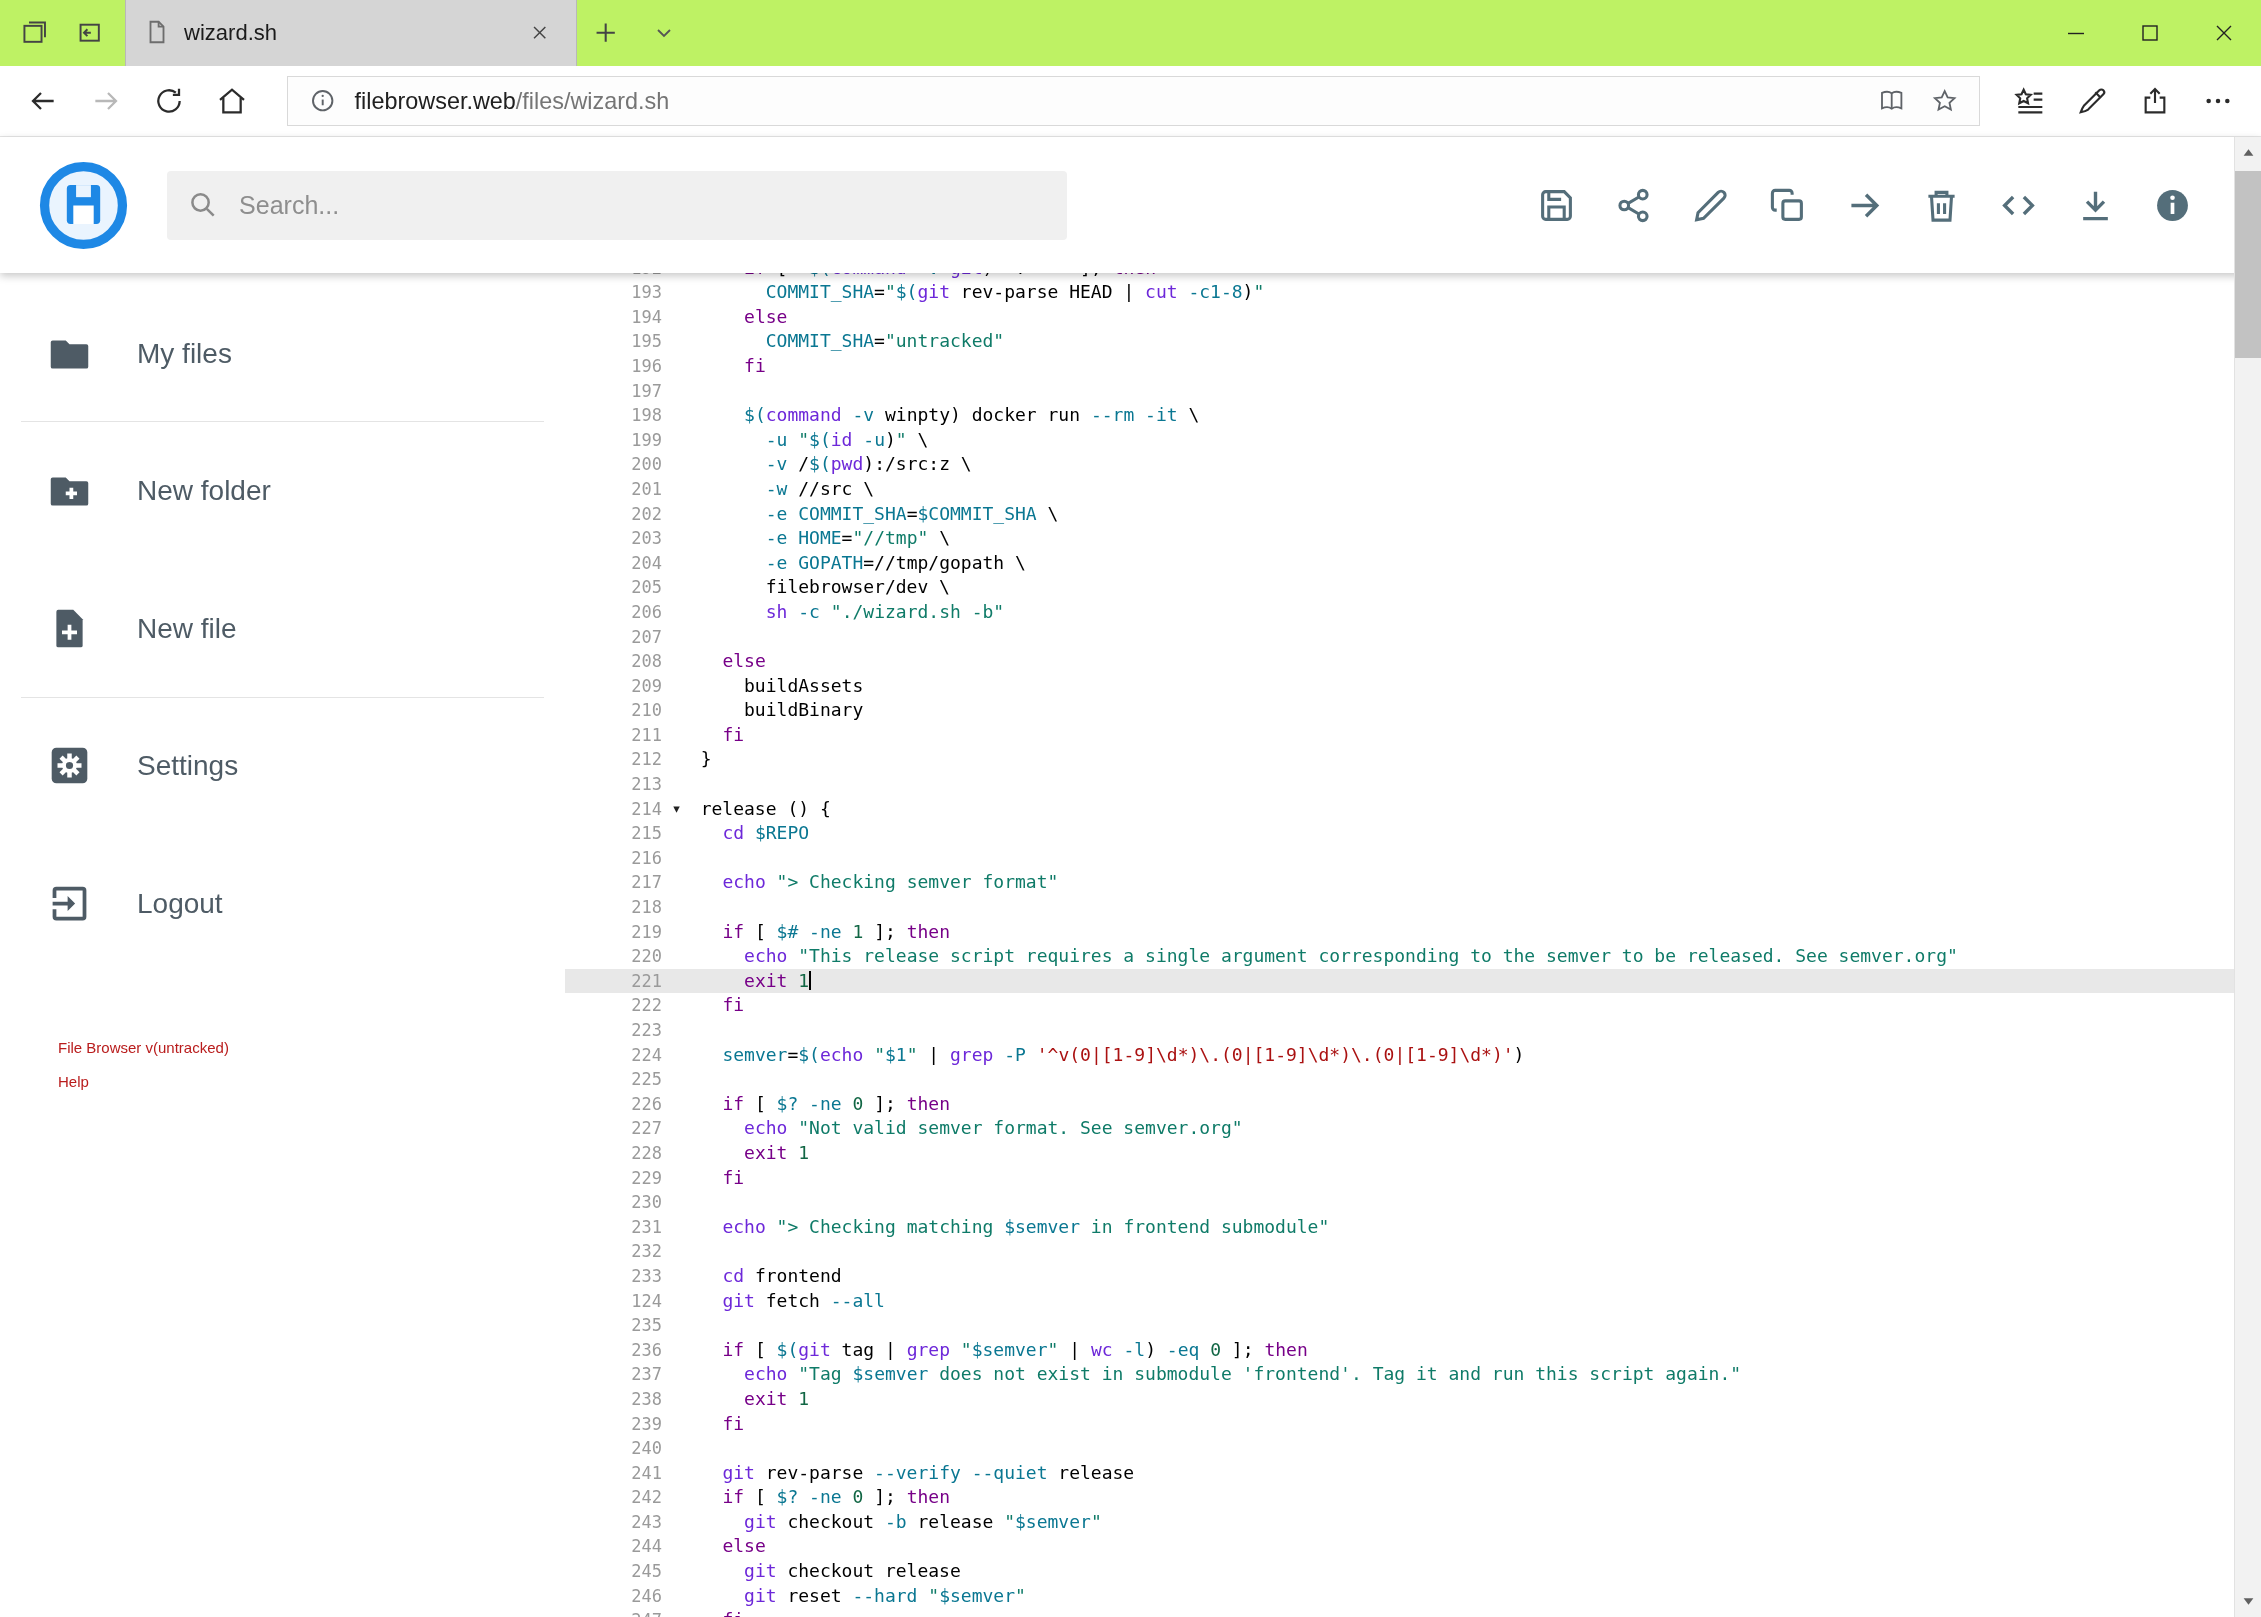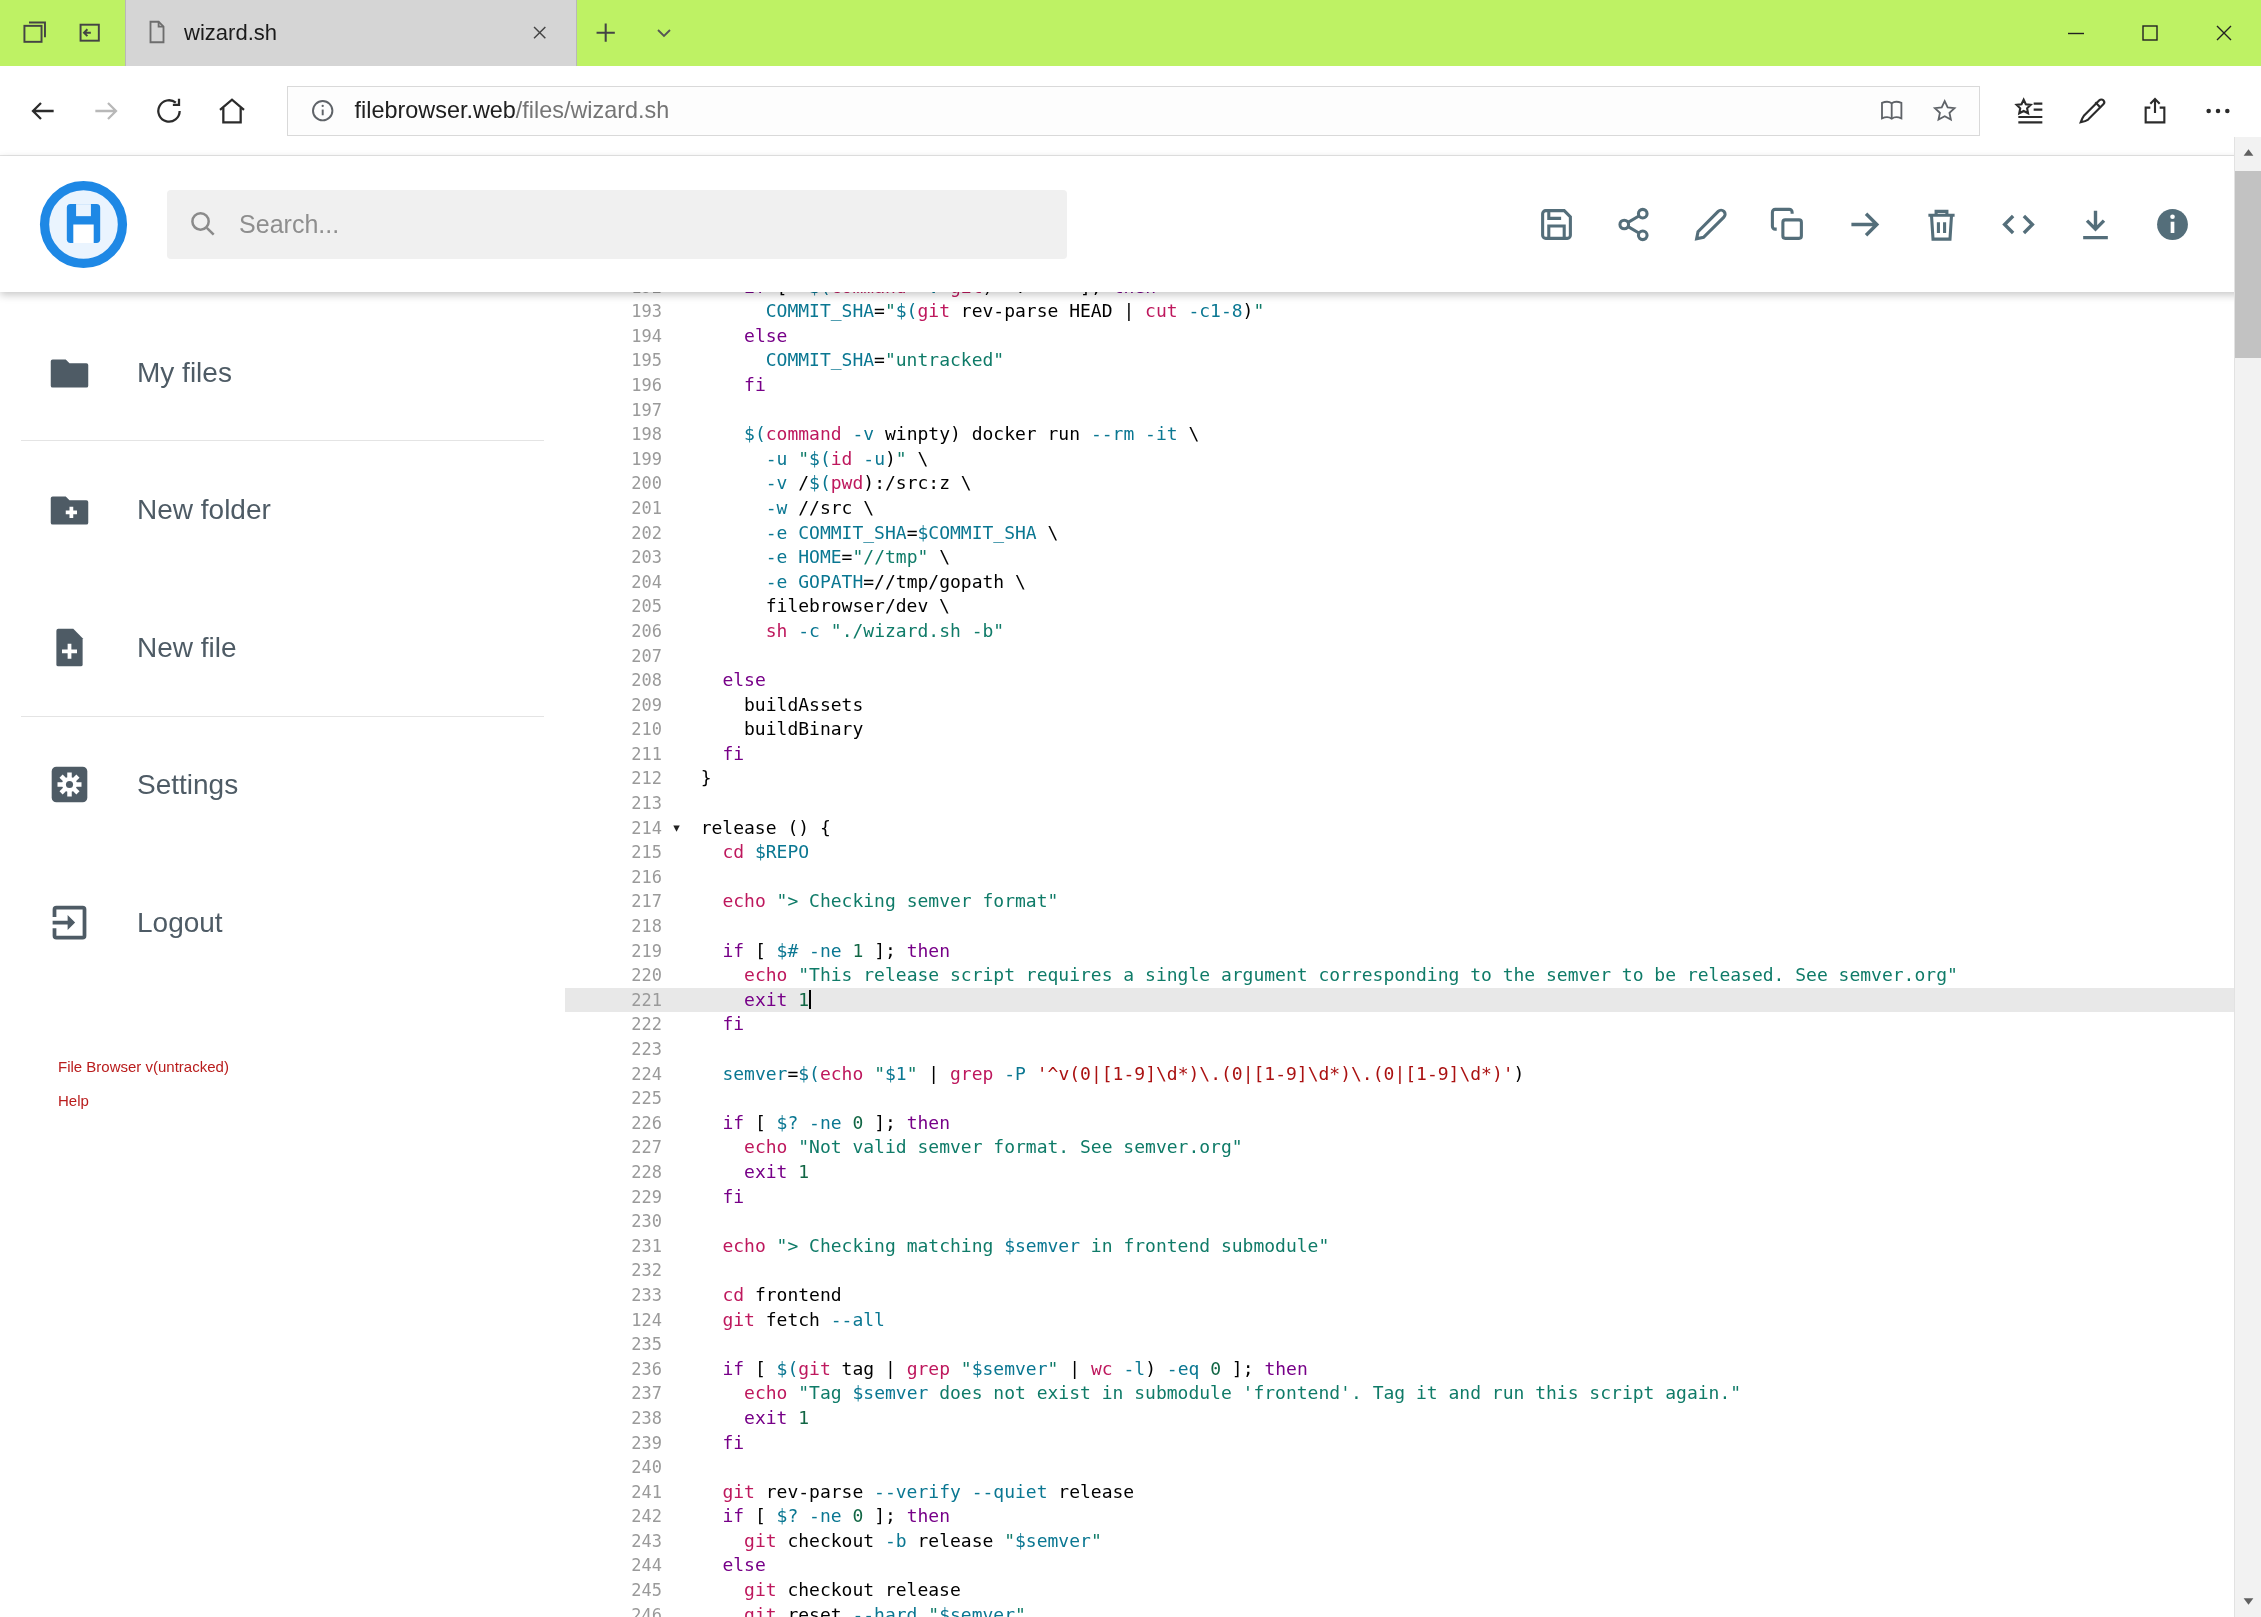--- a/index.html
+++ b/index.html
@@ -21,21 +21,21 @@
   .newtab { width:58px; display:grid; place-items:center; color:#444; }
   .newtab svg { width:27.4px; height:27.4px; }
   .tab-chevron { width:58px; display:grid; place-items:center; color:#555; }
   .tab-chevron svg { width:24px; height:24px; }
   .tab-spacer { flex:1; }
   .win-controls { display:flex; }
   .win-btn { width:74px; display:grid; place-items:center; color:#222; }
   .win-btn svg { width:24px; height:24px; }
 
   
-  .navbar { height: 90px; background:#fff; display:flex; align-items:center; padding:0 11.3px;
+  .navbar { height: 71px; background:#fff; display:flex; align-items:center; padding:0 11.3px;
             border-bottom:0.8px solid #e6e6e6; }
   .nav-btn { width:63px; height:61px; display:grid; place-items:center; color:#2b2b2b; }
   .nav-btn svg { width:32px; height:32px; }
   .nav-btn.disabled { color:#b8b8b8; }
   .addressbar { flex:1; height:50px; margin:0 18px 0 24px; background:#fdfdfd;
                 border:0.8px solid #d9d9d9; display:flex; align-items:center; padding:0 13px; gap:11.3px; }
   .addressbar svg { width:27.4px; height:27.4px; }
   .url { font-size:23.4px; white-space:nowrap; }
   .url .domain { color:#202020; }
   .url .path { color:#757575; }
@@ -76,21 +76,21 @@
   .fold { width:29px; flex:none; text-align:center; font-family:"Liberation Sans",sans-serif;
           font-size:13px; color:#222; }
   .codetxt { flex:1; padding-left:9.7px; overflow:hidden; }
   .cursor { display:inline-block; width:1.6px; height:19.4px; background:#000; vertical-align:-3.2px; }
 
   .tk-kw   { color:#770088; }
   .tk-str  { color:#0f7b68; }
   .tk-str2 { color:#aa1111; }
   .tk-var  { color:#0a7792; }
   .tk-attr { color:#0a7792; }
-  .tk-bi   { color:#be185d; }
+  .tk-bi   { color:#6d28d9; }
   .tk-def  { color:#0a7792; }
   .tk-num  { color:#116644; }
 
   
   .page-scrollbar { position:absolute; z-index:10; top:137px; right:0; bottom:0; width:27.4px;
                     background:#f2f2f2; border-left:0.8px solid #e2e2e2; }
   .sb-arrow { position:absolute; left:0; width:27.4px; height:31px; display:grid; place-items:center; color:#606060; }
   .sb-arrow.up { top:0; } .sb-arrow.down { bottom:0; }
   .sb-arrow svg { width:13px; height:13px; }
   .sb-thumb { position:absolute; left:0; top:34px; width:27.4px; height:187px; background:#c2c2c2; }

